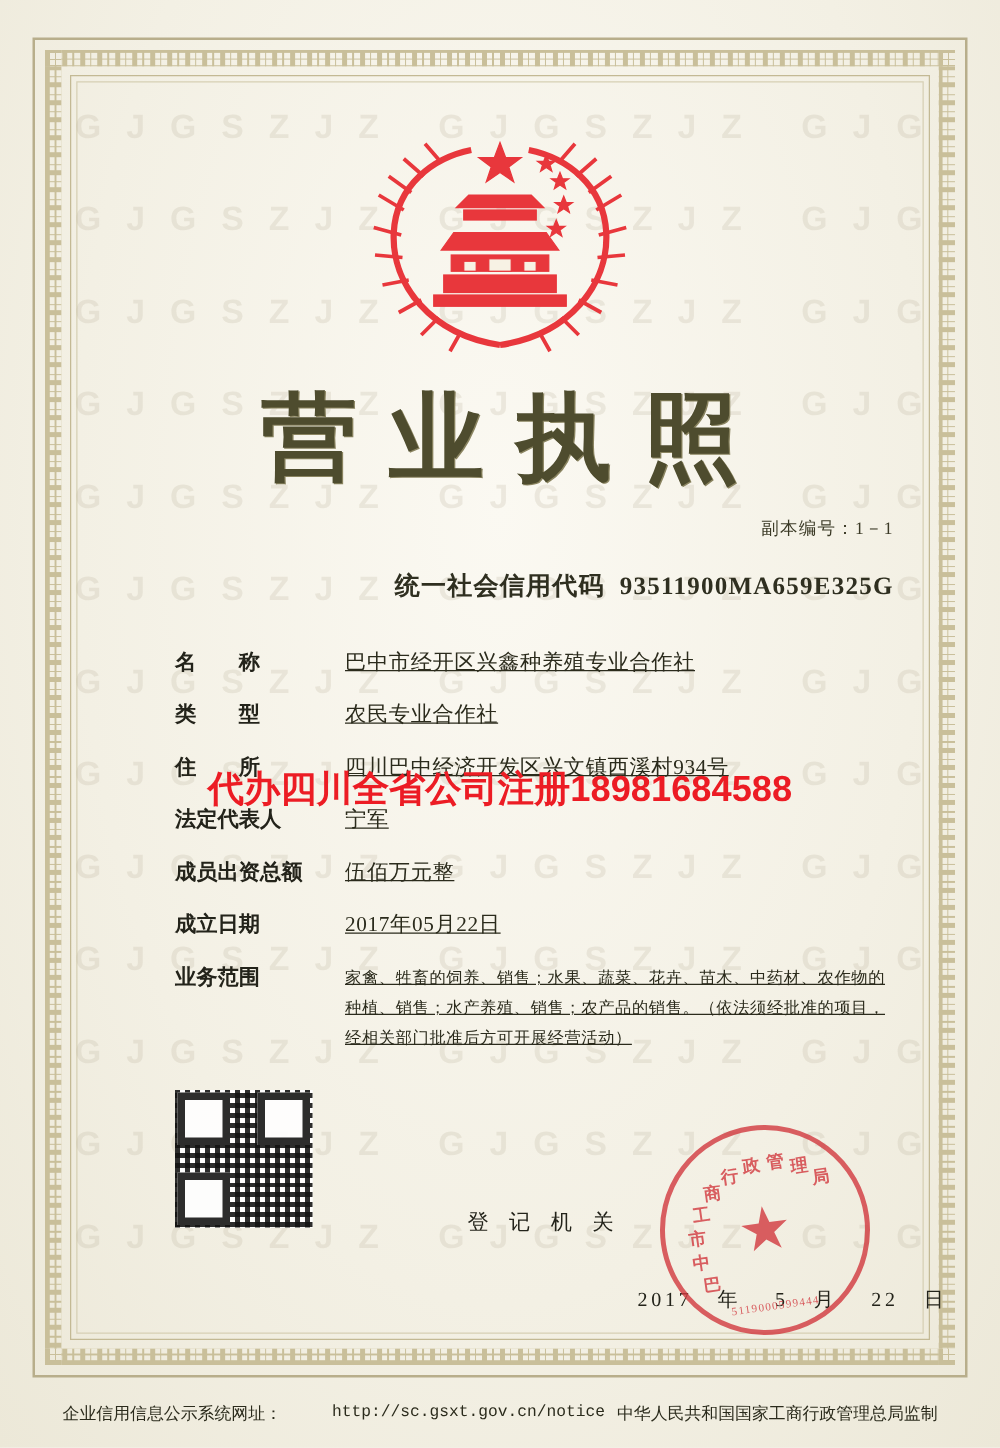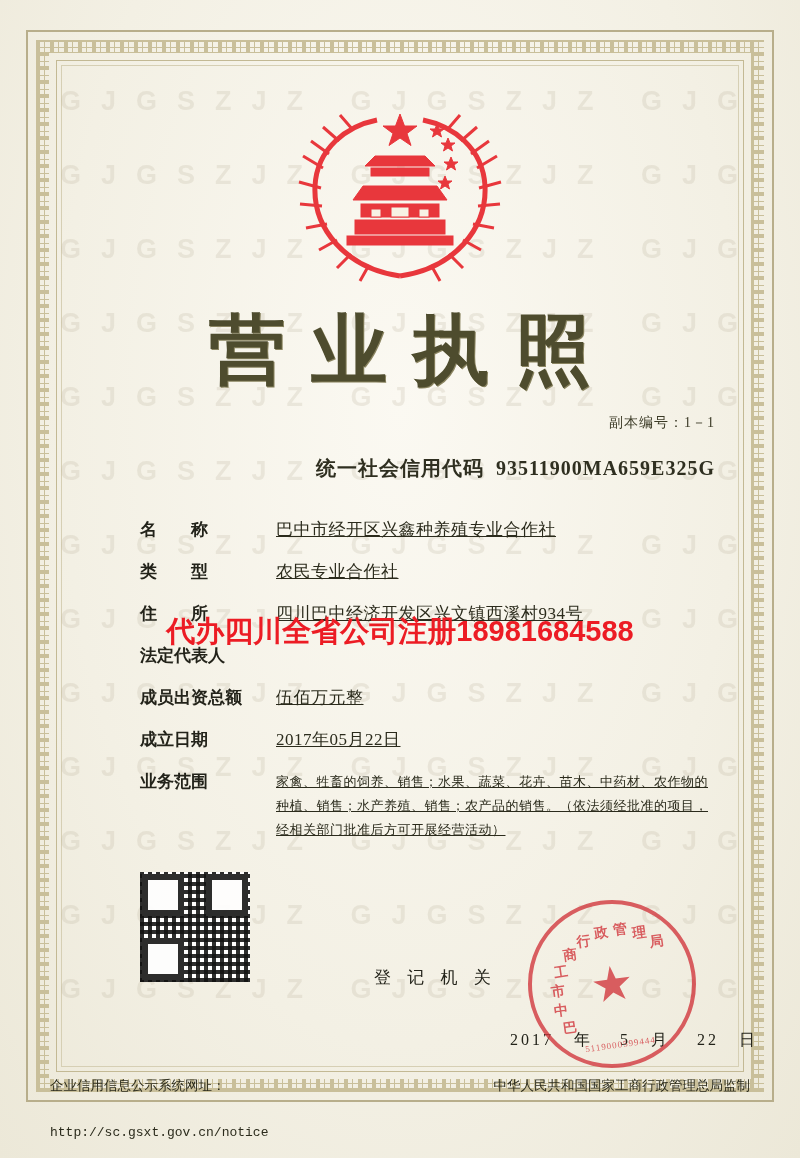--- a/index.html
+++ b/index.html
@@ -185,21 +185,21 @@
     white-space:nowrap;
     letter-spacing:0px;
   }
   
   .footer{
     position:absolute;left:50px;right:50px;bottom:18px;
     display:flex;justify-content:space-between;
     font-size:13.5px;color:#2b2b1c;
   }
   .footer .url{font-family:"Liberation Mono", monospace;font-size:13px;}
-  .footer-left{display:flex;gap:30px;flex-direction:column;}
+  .footer-left{display:flex;gap:40px;}
 </style>
 </head>
 <body>
 
 <div id="cert">
 
   <div class="frame-outer"></div>
   <div class="frame-key"></div>
   <div class="frame-key2"></div>
   <div class="frame-inner"></div>
@@ -273,20 +273,21 @@
     <div class="field">
       <div class="flabel">类　　型</div>
       <div class="fvalue">农民专业合作社</div>
     </div>
     <div class="field">
       <div class="flabel">住　　所</div>
       <div class="fvalue">四川巴中经济开发区兴文镇西溪村934号</div>
     </div>
     <div class="field">
       <div class="flabel">法定代表人</div>
+      <div class="fvalue">宁军</div>
     </div>
     <div class="field">
       <div class="flabel">成员出资总额</div>
       <div class="fvalue">伍佰万元整</div>
     </div>
     <div class="field">
       <div class="flabel">成立日期</div>
       <div class="fvalue">2017年05月22日</div>
     </div>
     <div class="field">

